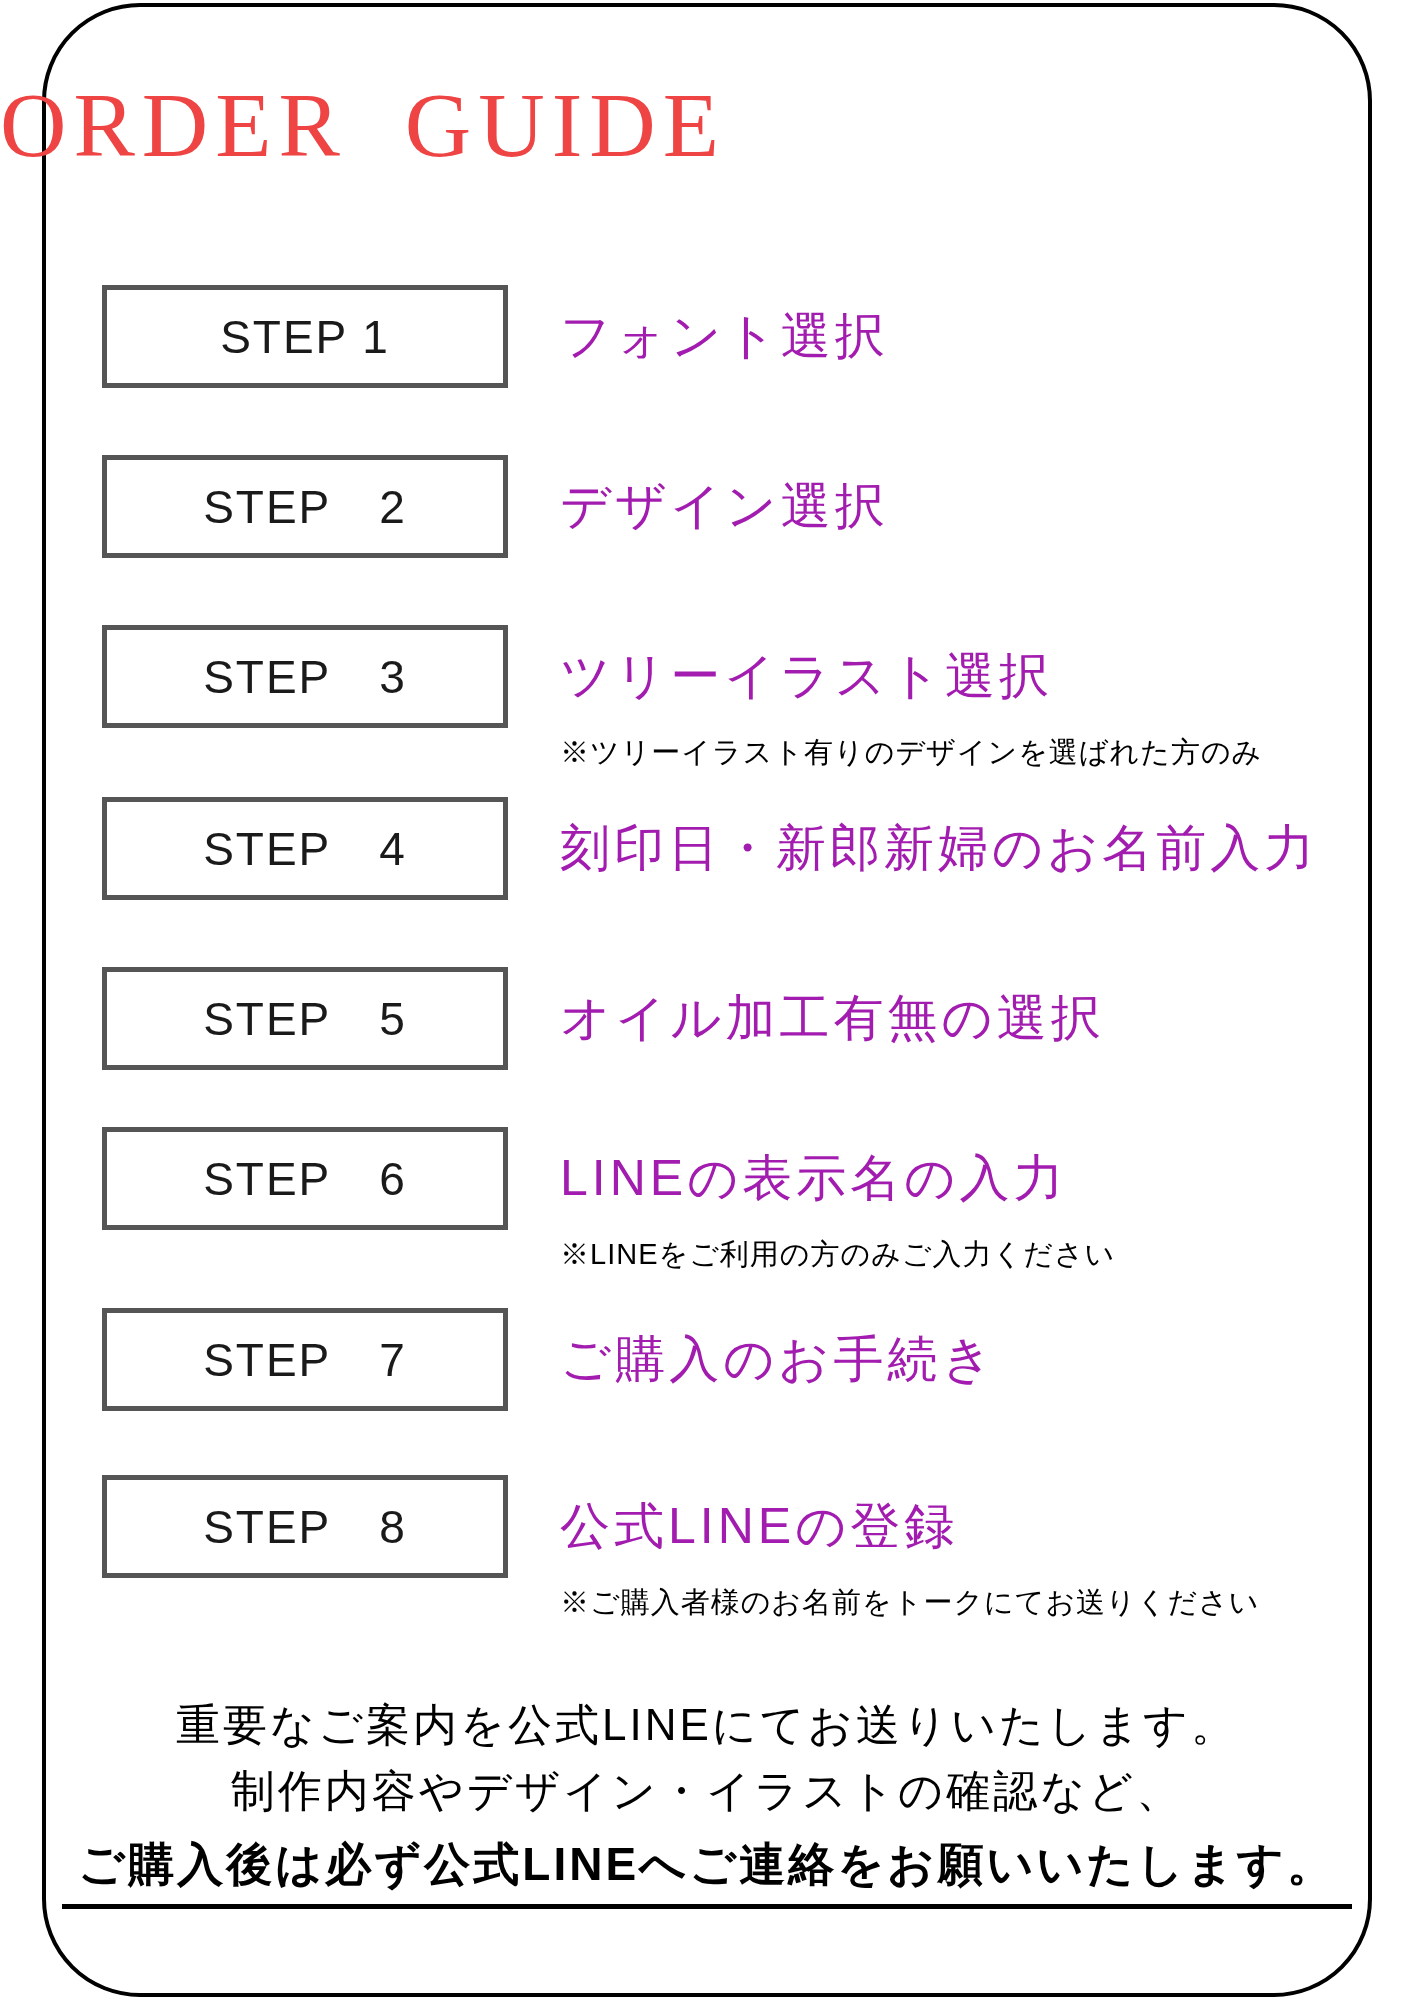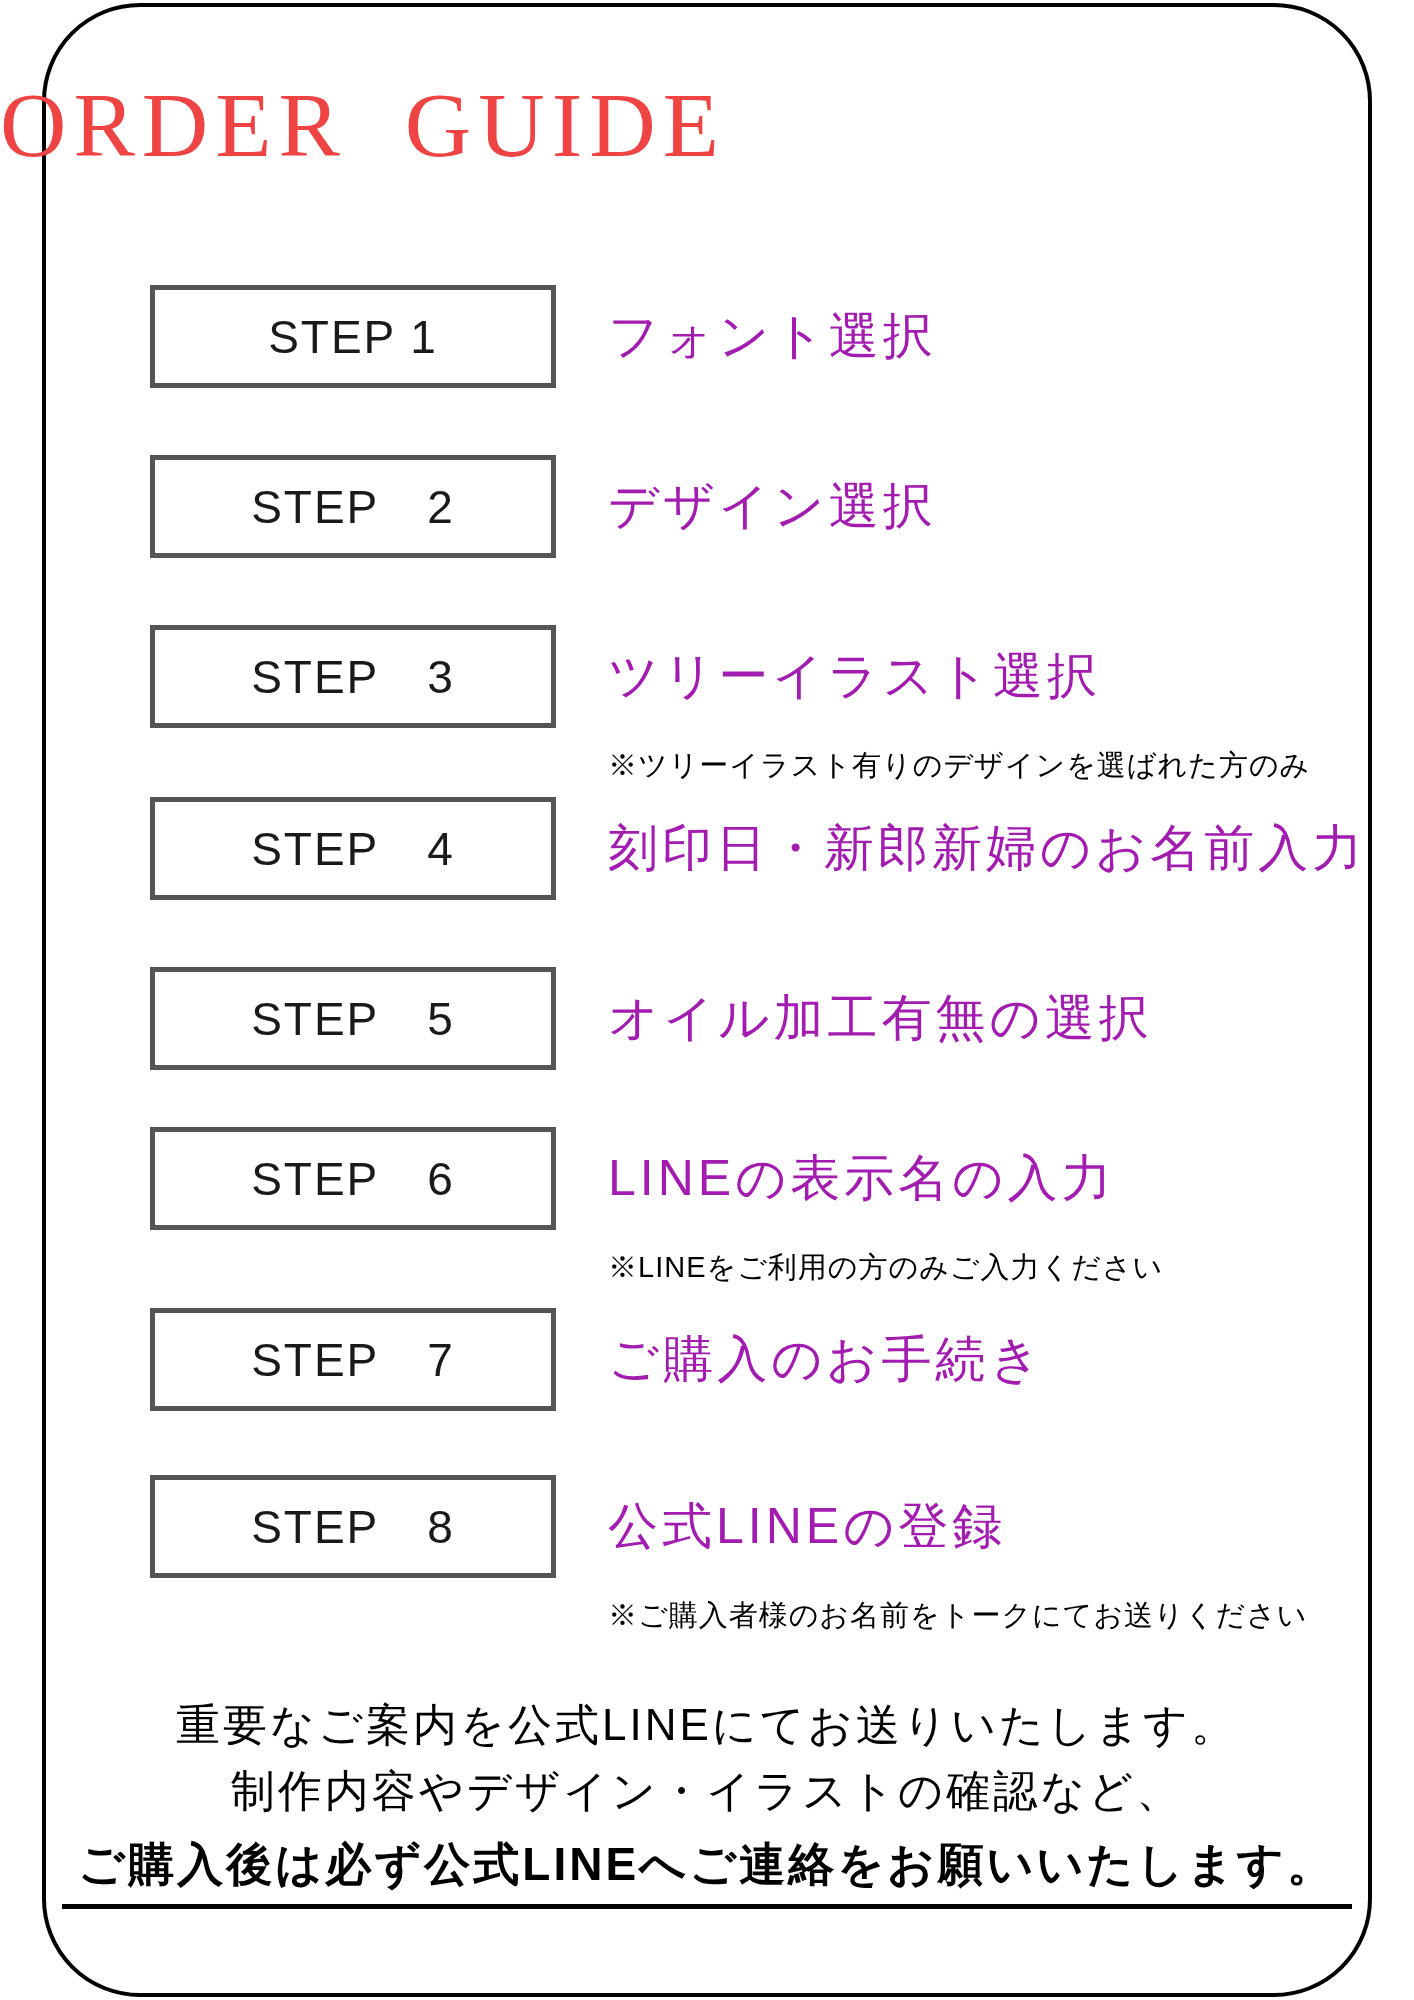--- a/index.html
+++ b/index.html
@@ -37,21 +37,20 @@
     display:flex;
     align-items:flex-start;
   }
   .step-box{
     width:406px;height:103px;
     box-sizing:border-box;
     border:5px solid #555555;
     background:#ffffff;
     display:flex;align-items:center;justify-content:center;
     flex:0 0 auto;
-    margin-left:48px;
   }
   .step-label{
     font-size:46px;
     letter-spacing:2px;
     color:#1a1a1a;
     white-space:pre;
   }
   .step-desc{
     margin-left:52px;
     display:flex;
@@ -61,21 +60,21 @@
     height:103px;
     display:flex;align-items:center;
     font-size:50px;
     letter-spacing:4px;
     white-space:nowrap;
     color:#a21caf;
   }
   .desc-note{
     font-size:29px;
     letter-spacing:1px;
-    margin-top:18px;
+    margin-top:5px;
     white-space:nowrap;
     color:#000000;
   }
   .desc-note:empty{display:none;}
   
   .footer{
     position:absolute;
     top:1692px;left:0;width:100%;
     text-align:center;
   }

